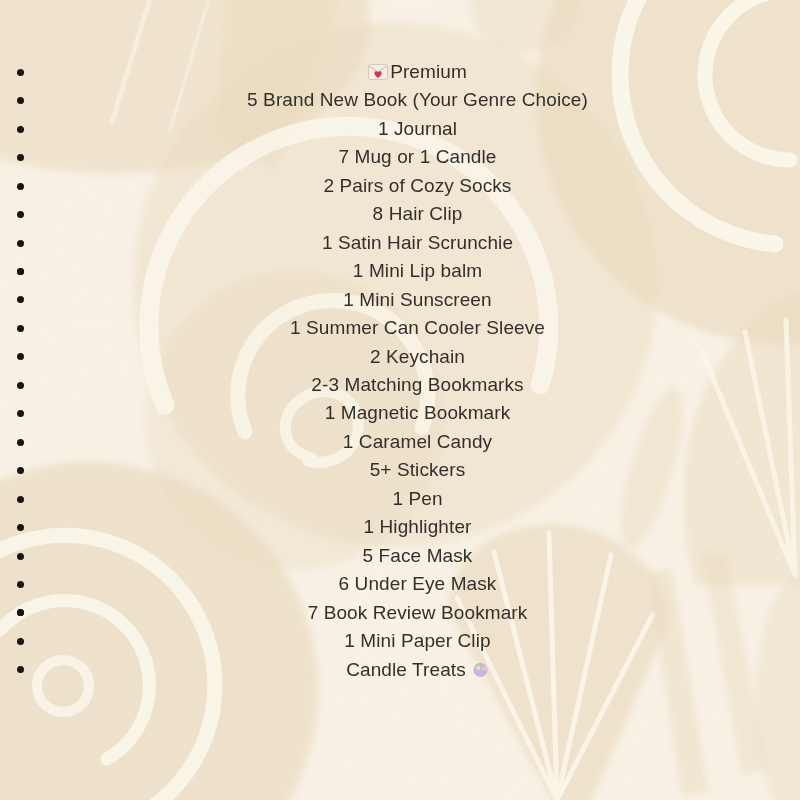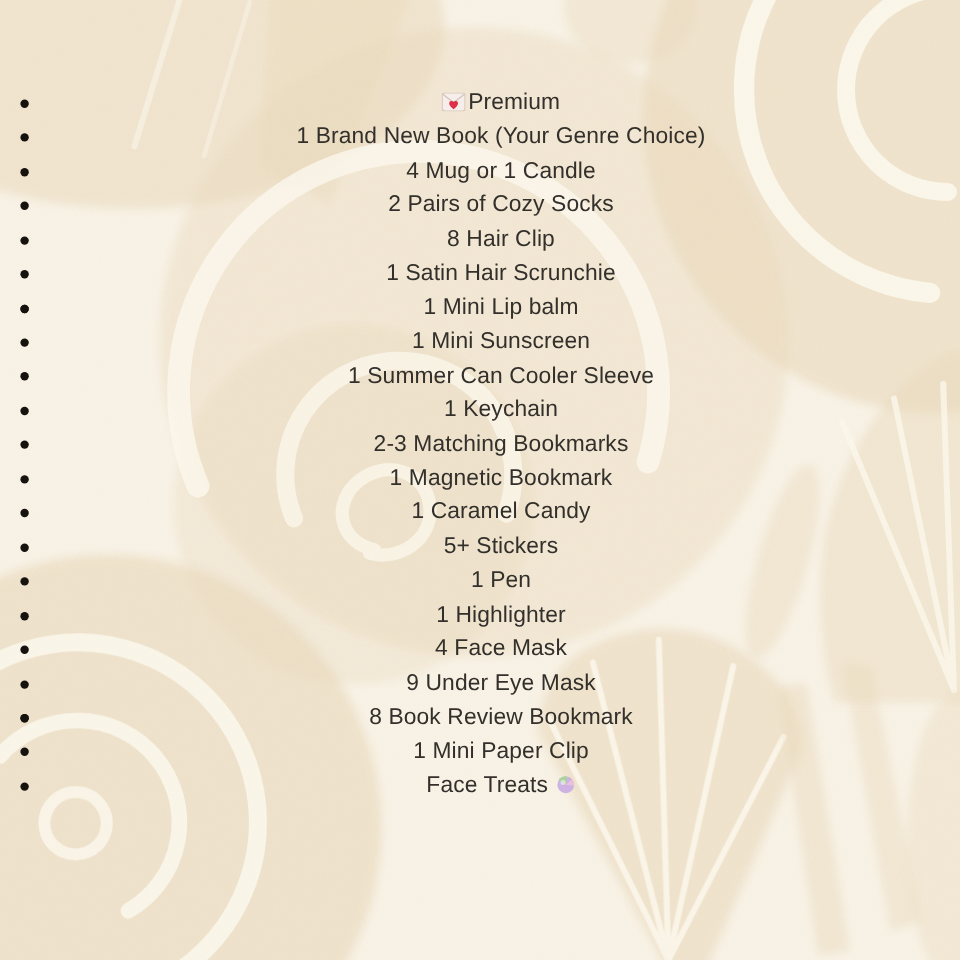--- a/index.html
+++ b/index.html
@@ -14,21 +14,21 @@
   .canvas{
     position:relative;
     width:800px;height:800px;
     background:var(--bg);
     overflow:hidden;
     font-family:"Liberation Sans","DejaVu Sans",sans-serif;
   }
   .bg{position:absolute;inset:0;display:block;}
   ul.items{
     position:absolute;
-    left:0;right:0;top:72px;
+    left:0;right:0;top:58px;
     list-style:none;
     padding:0 3px 0 38px;
   }
   ul.items li{
     position:relative;
     text-align:center;
     font-size:19px;
     line-height:28.45px;
     color:var(--text);
     letter-spacing:.1px;
@@ -127,25 +127,29 @@
       <li class="item">
     <span class="bullet"></span>
     <svg class="emoji lead" width="20" height="16" viewBox="0 0 20 16" aria-hidden="true">
     <rect x="0.5" y="0.5" width="19" height="15" rx="2" fill="#f6eeea" stroke="#d8c6bd" stroke-width="1"></rect>
     <path d="M1 1.5 L10 8.5 L19 1.5" fill="none" stroke="#d8c6bd" stroke-width="1.2"></path>
     <path d="M10 14 C7.8 12.1 6.3 10.7 6.3 9.2 A2 2 0 0 1 10 8.1 A2 2 0 0 1 13.7 9.2 C13.7 10.7 12.2 12.1 10 14 Z" fill="#df3049"></path>
   </svg><span class="item-text">Premium</span>
   </li>
       <li class="item">
     <span class="bullet"></span>
-    <span class="item-text">1 Brand New Book (Your Genre Choice)</span>
-  </li>
-      <li class="item">
-    <span class="bullet"></span>
-    <span class="item-text">4 Mug or 1 Candle</span>
+    <span class="item-text">5 Brand New Book (Your Genre Choice)</span>
+  </li>
+      <li class="item">
+    <span class="bullet"></span>
+    <span class="item-text">1 Journal</span>
+  </li>
+      <li class="item">
+    <span class="bullet"></span>
+    <span class="item-text">7 Mug or 1 Candle</span>
   </li>
       <li class="item">
     <span class="bullet"></span>
     <span class="item-text">2 Pairs of Cozy Socks</span>
   </li>
       <li class="item">
     <span class="bullet"></span>
     <span class="item-text">8 Hair Clip</span>
   </li>
       <li class="item">
@@ -162,21 +166,21 @@
       <li class="item">
     <span class="bullet"></span>
     <span class="item-text">1 Mini Sunscreen</span>
   </li>
       <li class="item">
     <span class="bullet"></span>
     <span class="item-text">1 Summer Can Cooler Sleeve</span>
   </li>
       <li class="item">
     <span class="bullet"></span>
-    <span class="item-text">1 Keychain</span>
+    <span class="item-text">2 Keychain</span>
   </li>
       <li class="item">
     <span class="bullet"></span>
     <span class="item-text">2-3 Matching Bookmarks</span>
   </li>
       <li class="item">
     <span class="bullet"></span>
     <span class="item-text">1 Magnetic Bookmark</span>
   </li>
       <li class="item">
@@ -190,40 +194,40 @@
       <li class="item">
     <span class="bullet"></span>
     <span class="item-text">1 Pen</span>
   </li>
       <li class="item">
     <span class="bullet"></span>
     <span class="item-text">1 Highlighter</span>
   </li>
       <li class="item">
     <span class="bullet"></span>
-    <span class="item-text">4 Face Mask</span>
-  </li>
-      <li class="item">
-    <span class="bullet"></span>
-    <span class="item-text">9 Under Eye Mask</span>
-  </li>
-      <li class="item">
-    <span class="bullet"></span>
-  </li>
-      <li class="item">
-    <span class="bullet"></span>
-    <span class="item-text">8 Book Review Bookmark</span>
+    <span class="item-text">5 Face Mask</span>
+  </li>
+      <li class="item">
+    <span class="bullet"></span>
+    <span class="item-text">6 Under Eye Mask</span>
+  </li>
+      <li class="item">
+    <span class="bullet"></span>
+  </li>
+      <li class="item">
+    <span class="bullet"></span>
+    <span class="item-text">7 Book Review Bookmark</span>
   </li>
       <li class="item">
     <span class="bullet"></span>
     <span class="item-text">1 Mini Paper Clip</span>
   </li>
       <li class="item">
     <span class="bullet"></span>
-    <span class="item-text">Face Treats</span><svg class="emoji trail" width="17" height="17" viewBox="0 0 17 17" aria-hidden="true">
+    <span class="item-text">Candle Treats</span><svg class="emoji trail" width="17" height="17" viewBox="0 0 17 17" aria-hidden="true">
     <circle cx="8.5" cy="9" r="7" fill="#cdb2e2"></circle>
     <path d="M2.6 5 A7 7 0 0 1 9.5 2.1 L8.5 9 Z" fill="#a9d49b"></path>
     <path d="M13.6 4.4 A7 7 0 0 1 15.5 9.8 L8.5 9 Z" fill="#ecc0da"></path>
     <circle cx="6.2" cy="7" r="2.1" fill="#ffffff" opacity="0.5"></circle>
   </svg>
   </li>
     </ul>
 </div>
 
 </body></html>

